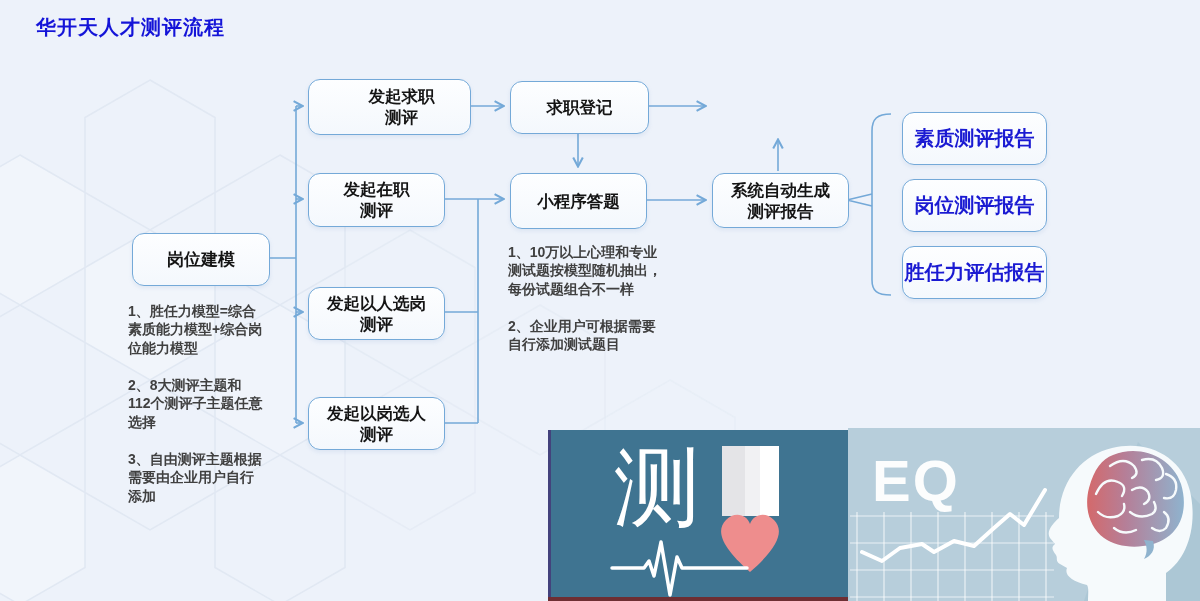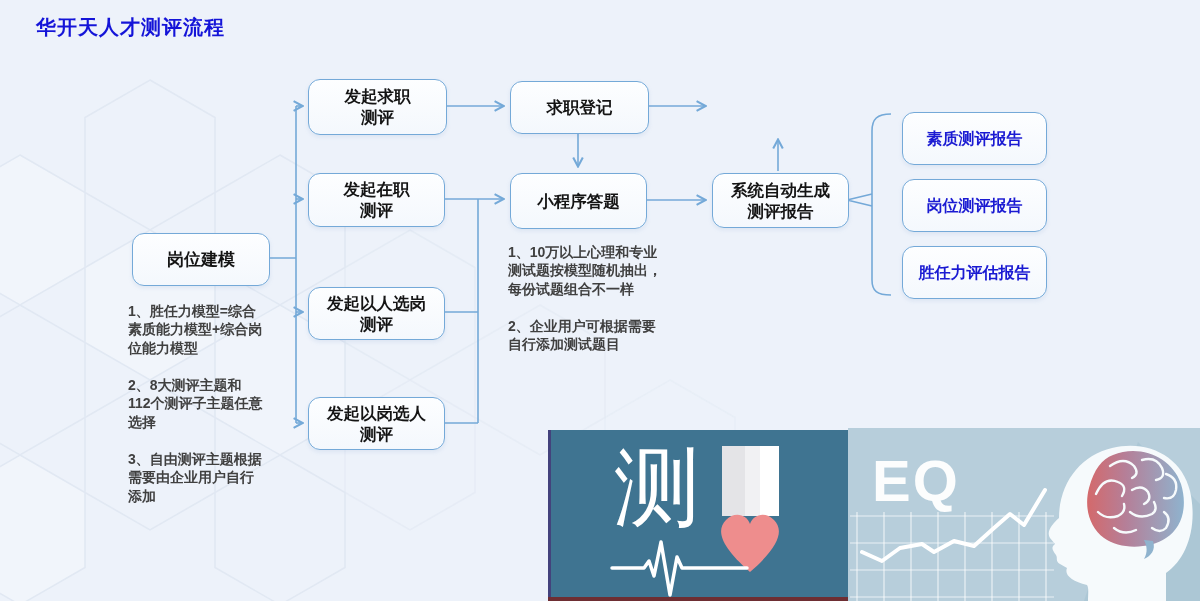--- a/index.html
+++ b/index.html
@@ -6,21 +6,21 @@
   body{font-family:"Liberation Sans","DejaVu Sans",sans-serif;}
   .stage{position:relative;width:1200px;height:601px;background:#edf2fa;overflow:hidden;}
   .hexlayer{position:absolute;left:0;top:0;width:1200px;height:601px;}
   .connectors{position:absolute;left:0;top:0;width:1200px;height:601px;}
   .title{position:absolute;left:36px;top:14px;font-size:20px;font-weight:bold;color:#1414d8;letter-spacing:1px;white-space:pre-line;}
   .node{position:absolute;display:flex;align-items:center;justify-content:center;text-align:center;
         border:1.6px solid #74a9d8;border-radius:12px;
         background:linear-gradient(180deg,#fdfeff 0%,#f4f8fd 100%);
         box-shadow:0 2px 4px rgba(110,150,200,.14);
         font-weight:bold;font-size:16.5px;color:#141414;line-height:1.25;white-space:pre-line;}
-  .node.report{font-size:16px;color:#1a1ad2;}
+  .node.report{font-size:20px;color:#1a1ad2;}
   .note{position:absolute;font-size:14px;font-weight:bold;color:#404040;line-height:1.32;white-space:pre-line;}
   .banner{position:absolute;overflow:hidden;}
   .banner-left{left:548px;top:430px;width:300px;height:171px;background:#3f7491;}
   .banner-left .edge{position:absolute;left:0;top:0;width:3px;height:171px;background:#43427c;}
   .banner-left .bottomstrip{position:absolute;left:0;bottom:0;width:300px;height:4px;background:#6e2e33;}
   .banner-left .glyph{position:absolute;left:66px;top:14px;font-size:86px;color:#ffffff;line-height:1;}
   .banner-right{left:848px;top:428px;width:352px;height:173px;background:#b7cedb;}
   .banner-right .eq{position:absolute;left:24px;top:24px;font-size:58px;font-weight:bold;
                     color:rgba(255,255,255,.95);line-height:1;letter-spacing:2px;}
   .abs-svg{position:absolute;left:0;top:0;}
@@ -68,21 +68,21 @@
       <path d="M647,106 H705" marker-end="url(#arr)"></path>
       <path d="M578,132 V166" marker-end="url(#arr)"></path>
       <path d="M645,200 H705" marker-end="url(#arr)"></path>
       <path d="M778,171 V140" marker-end="url(#arr)"></path>
       <path d="M847,200 L872,194 M847,200 L872,206"></path>
       <path d="M891,114 C877,114 872,119 872,131 L872,280 C872,291 877,295 891,295"></path>
     </g>
   </svg>
 
   <div class="node" style="left:132px;top:233px;width:136px;height:51px;font-size:17px;">岗位建模</div>
-  <div class="node" style="left:308px;top:79px;width:137px;height:54px;">发起求职
+  <div class="node" style="left:308px;top:79px;width:137px;height:54px;padding-left:24px;">发起求职
 测评</div>
   <div class="node" style="left:308px;top:173px;width:135px;height:52px;">发起在职
 测评</div>
   <div class="node" style="left:308px;top:287px;width:135px;height:51px;">发起以人选岗
 测评</div>
   <div class="node" style="left:308px;top:397px;width:135px;height:51px;">发起以岗选人
 测评</div>
   <div class="node" style="left:510px;top:81px;width:137px;height:51px;">求职登记</div>
   <div class="node" style="left:510px;top:173px;width:135px;height:54px;">小程序答题</div>
   <div class="node" style="left:712px;top:173px;width:135px;height:53px;">系统自动生成

